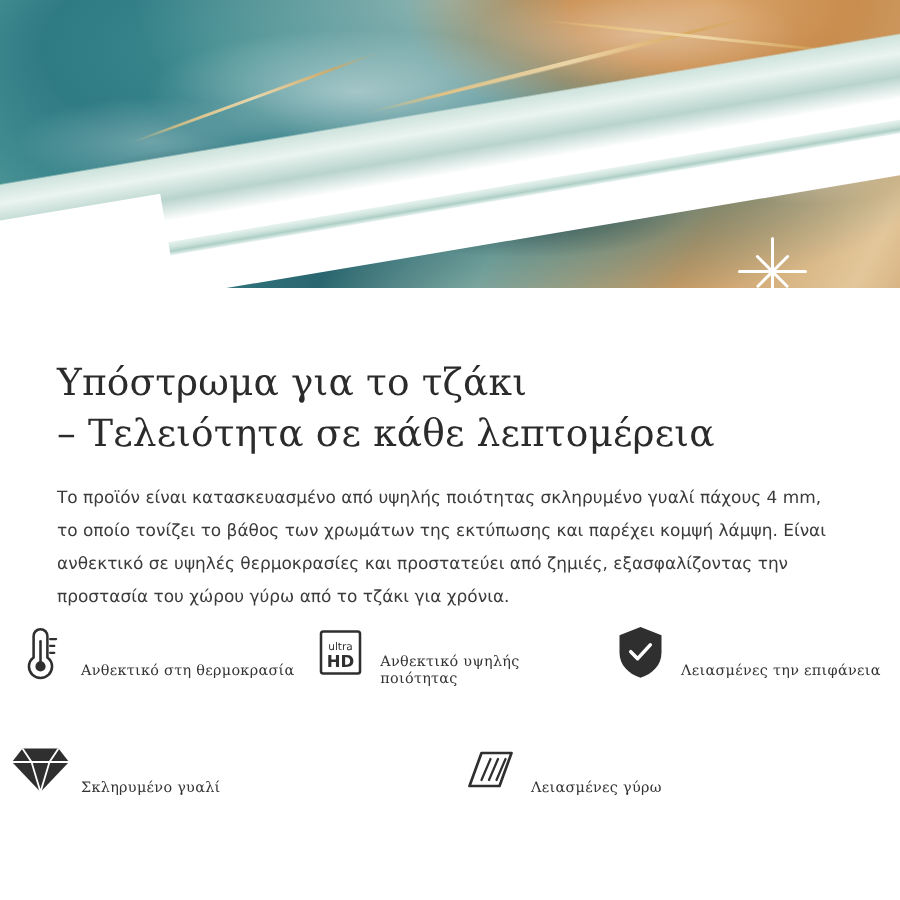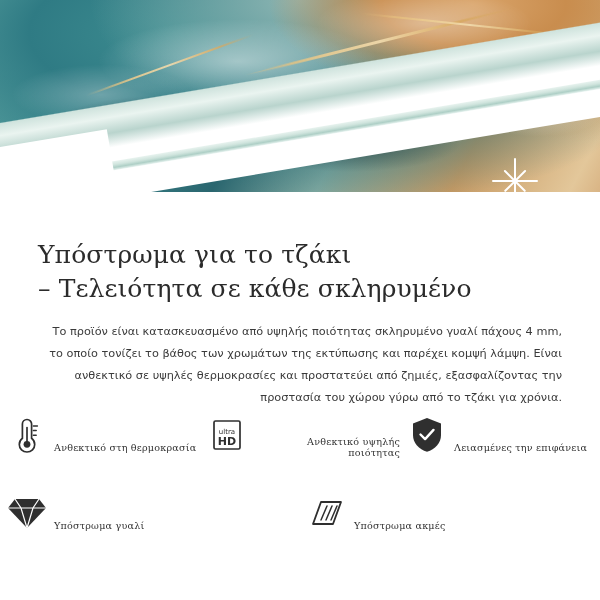--- a/index.html
+++ b/index.html
@@ -150,21 +150,21 @@
     letter-spacing: 0.1px;
   }
   .headline .line2 { display: block; }
   .body-copy {
     margin: 0;
     padding: 16px 38px 0 38px;
     font-family: "DejaVu Sans", sans-serif;
     font-size: 11.3px;
     line-height: 1.95;
     color: #3a3a3a;
-    text-align: right;
+    text-align: left;
   }
 
   
   .features {
     position: absolute;
     left: 0;
     top: 406px;
     width: 600px;
   }
   .feature-row {
@@ -183,21 +183,21 @@
     height: 46px;
     display: flex;
     align-items: center;
     justify-content: center;
   }
   .feature-label {
     margin-top: 24px;
     font-family: "DejaVu Serif", serif;
     font-size: 9.6px;
     color: #333333;
-    text-align: right;
+    text-align: left;
     letter-spacing: 0.2px;
   }
   .row-2 { margin-top: 26px; }
   svg { display: block; }
 </style>
 </head>
 <body>
 
 <div class="page">
 
@@ -221,21 +221,21 @@
       <span class="s-h"></span>
       <span class="s-v"></span>
       <span class="s-d1"></span>
       <span class="s-d2"></span>
     </div>
   </div>
 
   <div class="content">
     <h1 class="headline">
       <span>Υπόστρωμα για το τζάκι</span>
-      <span class="line2">– Τελειότητα σε κάθε σκληρυμένο</span>
+      <span class="line2">– Τελειότητα σε κάθε λεπτομέρεια</span>
     </h1>
     <p class="body-copy">Το προϊόν είναι κατασκευασμένο από υψηλής ποιότητας σκληρυμένο γυαλί πάχους 4 mm, το οποίο τονίζει το βάθος των χρωμάτων της εκτύπωσης και παρέχει κομψή λάμψη. Είναι ανθεκτικό σε υψηλές θερμοκρασίες και προστατεύει από ζημιές, εξασφαλίζοντας την προστασία του χώρου γύρω από το τζάκι για χρόνια.</p>
   </div>
 
   <div class="features">
 
     <div class="feature-row">
 
       <div class="feature">
         <div class="feature-icon">
@@ -274,30 +274,30 @@
 
     <div class="feature-row row-2">
 
       <div class="feature">
         <div class="feature-icon">
           <svg width="42" height="38" viewBox="0 0 42 38">
             <path d="M9 5 H33 L40 14 L21 34 L2 14 Z" fill="#2f2f2f"></path>
             <path d="M2 14 H40 M9 5 L15 14 L21 34 M33 5 L27 14 L21 34 M15 14 H27" fill="none" stroke="#ffffff" stroke-width="1.2"></path>
           </svg>
         </div>
-        <div class="feature-label">Υπόστρωμα γυαλί</div>
+        <div class="feature-label">Σκληρυμένο γυαλί</div>
       </div>
 
       <div class="feature">
         <div class="feature-icon">
           <svg width="40" height="34" viewBox="0 0 40 34">
             <path d="M6 28 L26 28 L34 6 L14 6 Z" fill="none" stroke="#2f2f2f" stroke-width="1.8" stroke-linejoin="round"></path>
             <path d="M14 24 L20 10 M19 24 L25 10 M24 24 L30 10" stroke="#2f2f2f" stroke-width="1.5" stroke-linecap="round"></path>
           </svg>
         </div>
-        <div class="feature-label">Υπόστρωμα ακμές</div>
+        <div class="feature-label">Λειασμένες γύρω</div>
       </div>
 
 
     </div>
   </div>
 
 </div>
 
 </body></html>

